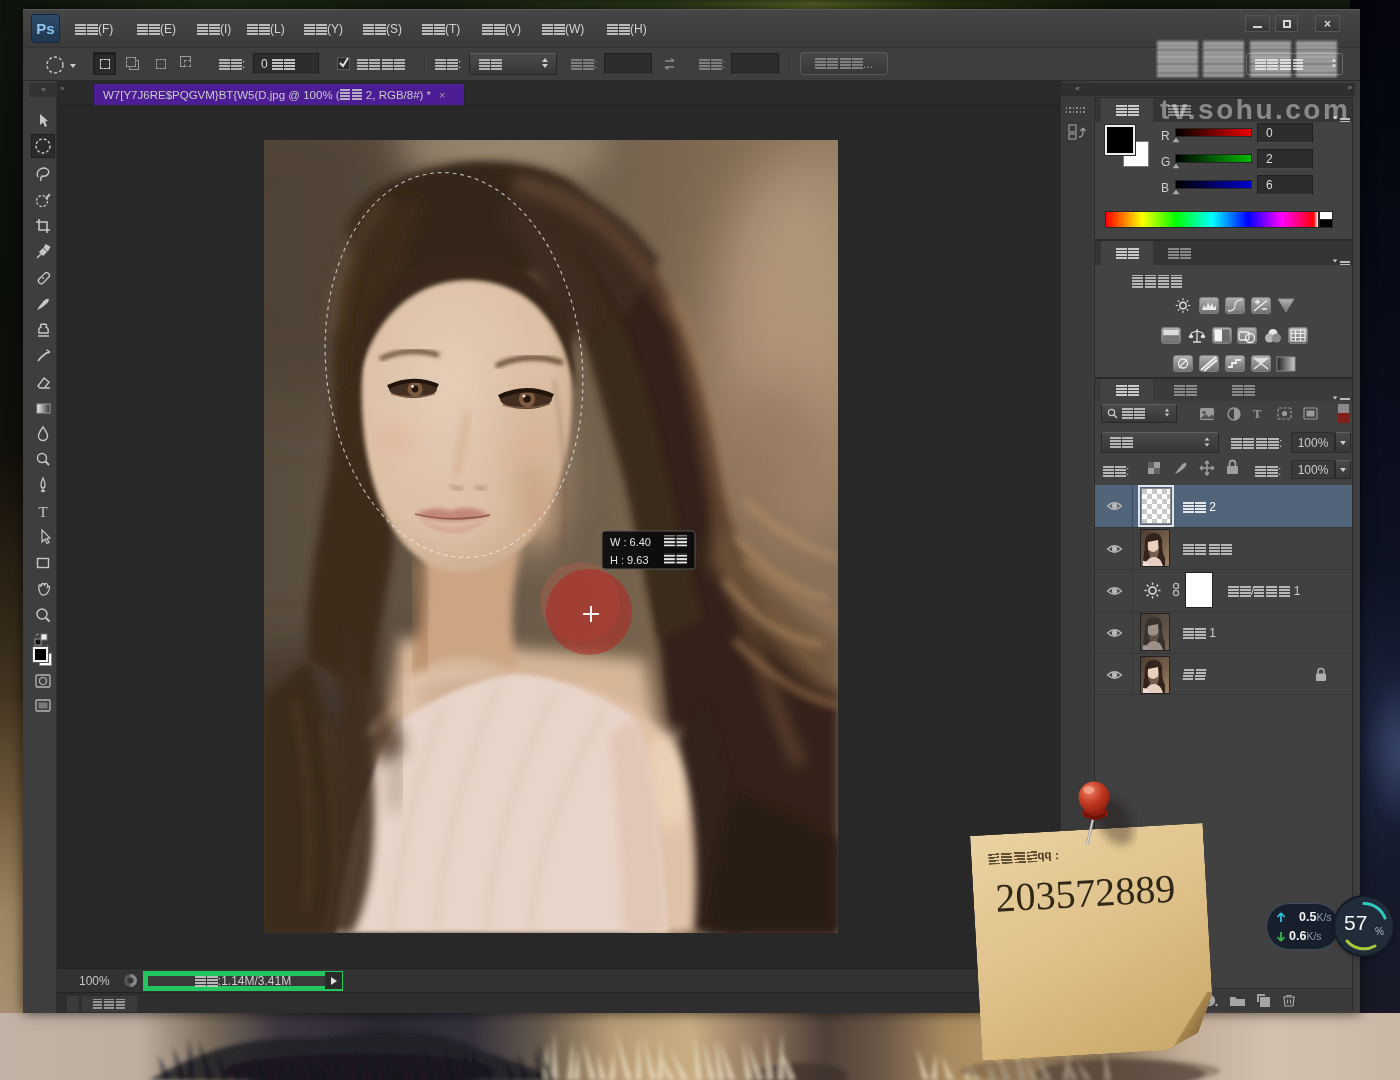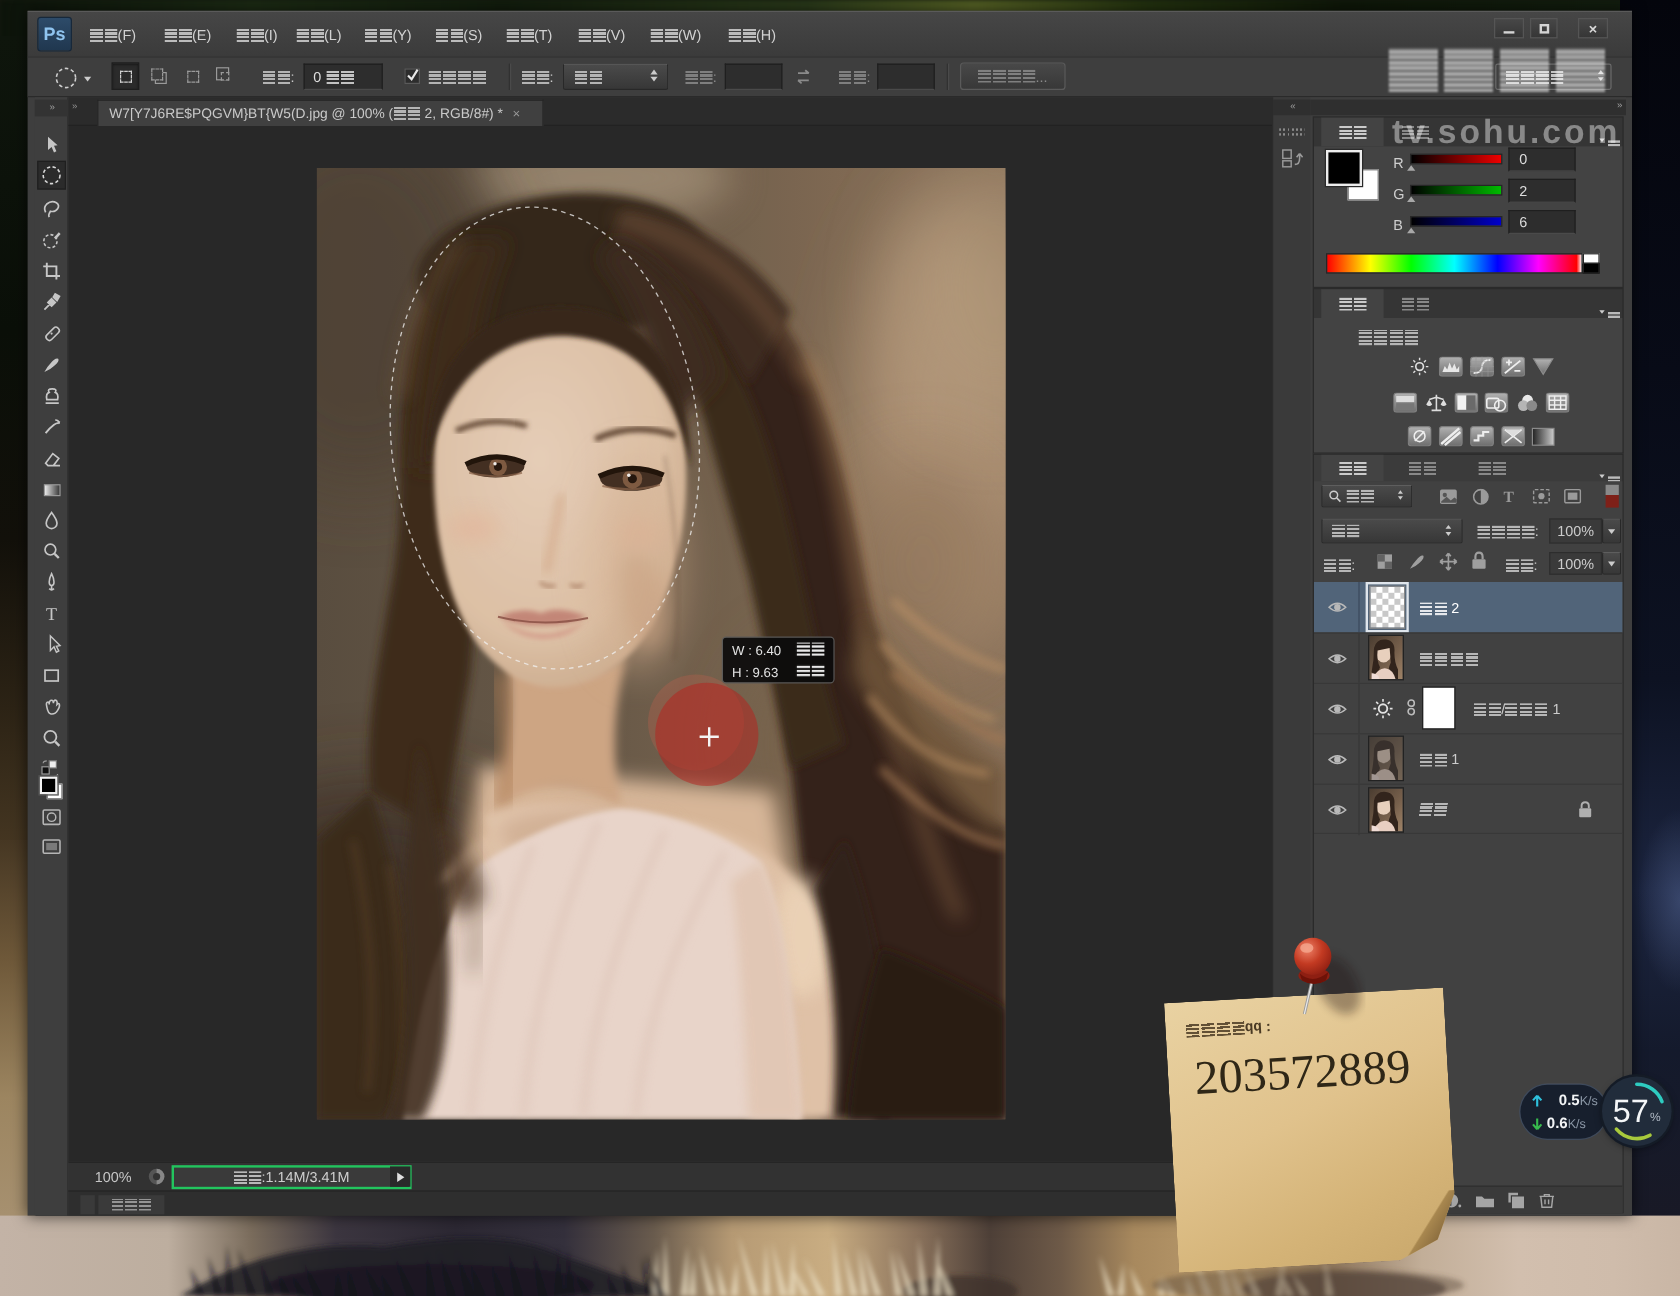--- a/index.html
+++ b/index.html
@@ -275,21 +275,21 @@
           <linearGradient id="tgr" x1="0" y1="0" x2="1" y2="0">
             <stop offset="0" stop-color="#eee"></stop>
             <stop offset="1" stop-color="#333"></stop>
           </linearGradient>
         </defs>
       </svg>
 </div>
 
 <div class="ab" style="left:34px;top:72px;width:1003px;height:24px;background:#2b2b2b;border-bottom:1px solid #222">
  <div class="ab" style="left:3px;top:3px;color:#8a8a8a;font-size:8px;letter-spacing:-1px">»</div>
- <div class="ab row" style="left:24px;top:2px;width:372px;height:22px;background:#404040;border:1px solid #252525;border-bottom:none;color:#c9c9c9;font-size:11.5px;padding-left:9px;white-space:nowrap">W7[Y7J6RE$PQGVM}BT{W5(D.jpg @ 100% (<i class="cj" style="width:23px;--c:12px"></i>&nbsp;2, RGB/8#) *<span style="color:#9a9a9a;margin-left:8px;font-size:11px">×</span></div>
+ <div class="ab row" style="left:36px;top:2px;width:372px;height:22px;background:#4c1d95;border:1px solid #252525;border-bottom:none;color:#c9c9c9;font-size:11.5px;padding-left:9px;white-space:nowrap">W7[Y7J6RE$PQGVM}BT{W5(D.jpg @ 100% (<i class="cj" style="width:23px;--c:12px"></i>&nbsp;2, RGB/8#) *<span style="color:#9a9a9a;margin-left:8px;font-size:11px">×</span></div>
 </div>
 <div class="ab" id="paste" style="left:34px;top:96px;width:1003px;height:863px;background:#282828">
 <div class="ab" style="left:207px;top:35px;width:574px;height:793px">
 <svg width="574" height="793" viewBox="0 0 574 793" style="display:block">
 <defs>
  <linearGradient id="lgbg" x1="0" y1="0" x2="1" y2="0">
   <stop offset="0" stop-color="#564b3e"></stop>
               <stop offset=".4" stop-color="#655747"></stop>
               <stop offset=".75" stop-color="#7d6852"></stop>
               <stop offset="1" stop-color="#89715a"></stop>
@@ -411,21 +411,21 @@
 </svg>
 </div>
 </div>
 <div class="ab" style="left:34px;top:959px;width:1003px;height:24px;background:#323232;border-top:1px solid #242424;color:#c6c6c6;font-size:12px">
  <span class="ab" style="left:22px;top:5px">100%</span>
  <svg class="ab" style="left:66px;top:4px" width="15" height="15">
         <circle cx="7.5" cy="7.5" r="6.5" fill="#555"></circle>
         <path d="M7.5 1 A6.5 6.5 0 0 1 7.5 14 Z" fill="#888"></path>
         <circle cx="7.5" cy="7.5" r="3" fill="#333"></circle>
       </svg>
- <div class="ab row" style="left:86px;top:2px;width:200px;height:20px;background:#3a3a3a;border:2px solid #22c55e;justify-content:center;color:#cfcfcf"><i class="cj" style="width:23px"></i>:1.14M/3.41M</div>
+ <div class="ab row" style="left:86px;top:2px;width:200px;height:20px;background:#3a3a3a;border:5px solid #22c55e;justify-content:center;color:#cfcfcf"><i class="cj" style="width:23px"></i>:1.14M/3.41M</div>
  <div class="ab row" style="left:268px;top:3px;width:17px;height:17px;background:#2a2a2a;justify-content:center">
         <b style="width:0;height:0;border-top:4.5px solid rgba(0,0,0,0);border-bottom:4.5px solid rgba(0,0,0,0);border-left:6px solid #e0e0e0"></b>
       </div>
 </div>
 <div class="ab" style="left:34px;top:983px;width:1003px;height:21px;background:#2e2e2e;border-top:1px solid #232323">
  <div class="ab" style="left:10px;top:3px;width:12px;height:16px;background:#3a3a3a"></div>
  <div class="ab row" style="left:25px;top:3px;width:55px;height:16px;background:#3a3a3a;justify-content:center;color:#a5a5a5">
         <i class="cj" style="width:34px;--c:11.5px;height:10px"></i>
       </div>
 </div>
@@ -826,15 +826,15 @@
  <svg class="ab" style="left:9px;top:27px" width="10" height="11">
       <path d="M5 10 L5 1 M5 10 L1.5 6 M5 10 L8.5 6" stroke="#37b94d" stroke-width="1.8" fill="none"></path>
     </svg>
  <span class="ab" style="left:22px;top:25px;font-size:12.5px;font-weight:bold;color:#f2f4f6">0.6<span style="font-size:10.5px;font-weight:normal;color:#8d99a8">K/s</span></span>
 </div>
 <div class="ab" style="left:1335px;top:897px;width:58px;height:58px;border-radius:50%;background:#212c3b;box-shadow:0 0 0 2px #141b26,0 2px 6px rgba(0,0,0,.5)">
  <svg class="ab" style="left:0;top:0" width="58" height="58" viewBox="0 0 58 58">
   <path d="M 29 6.5 A 22.5 22.5 0 0 1 50 21" fill="none" stroke="#2ecbc0" stroke-width="3" stroke-linecap="round"></path>
   <path d="M 12 44 A 22.5 22.5 0 0 0 40 49" fill="none" stroke="#a8c93c" stroke-width="3" stroke-linecap="round"></path>
  </svg>
- <span class="ab" style="left:9px;top:14px;font-size:27px;color:#f4f6f8">57</span>
+ <span class="ab" style="left:9px;top:14px;font-size:21px;color:#f4f6f8">57</span>
     <span class="ab" style="left:40px;top:29px;font-size:10px;color:#aeb7c2">%</span>
 </div>
 
 </body></html>

